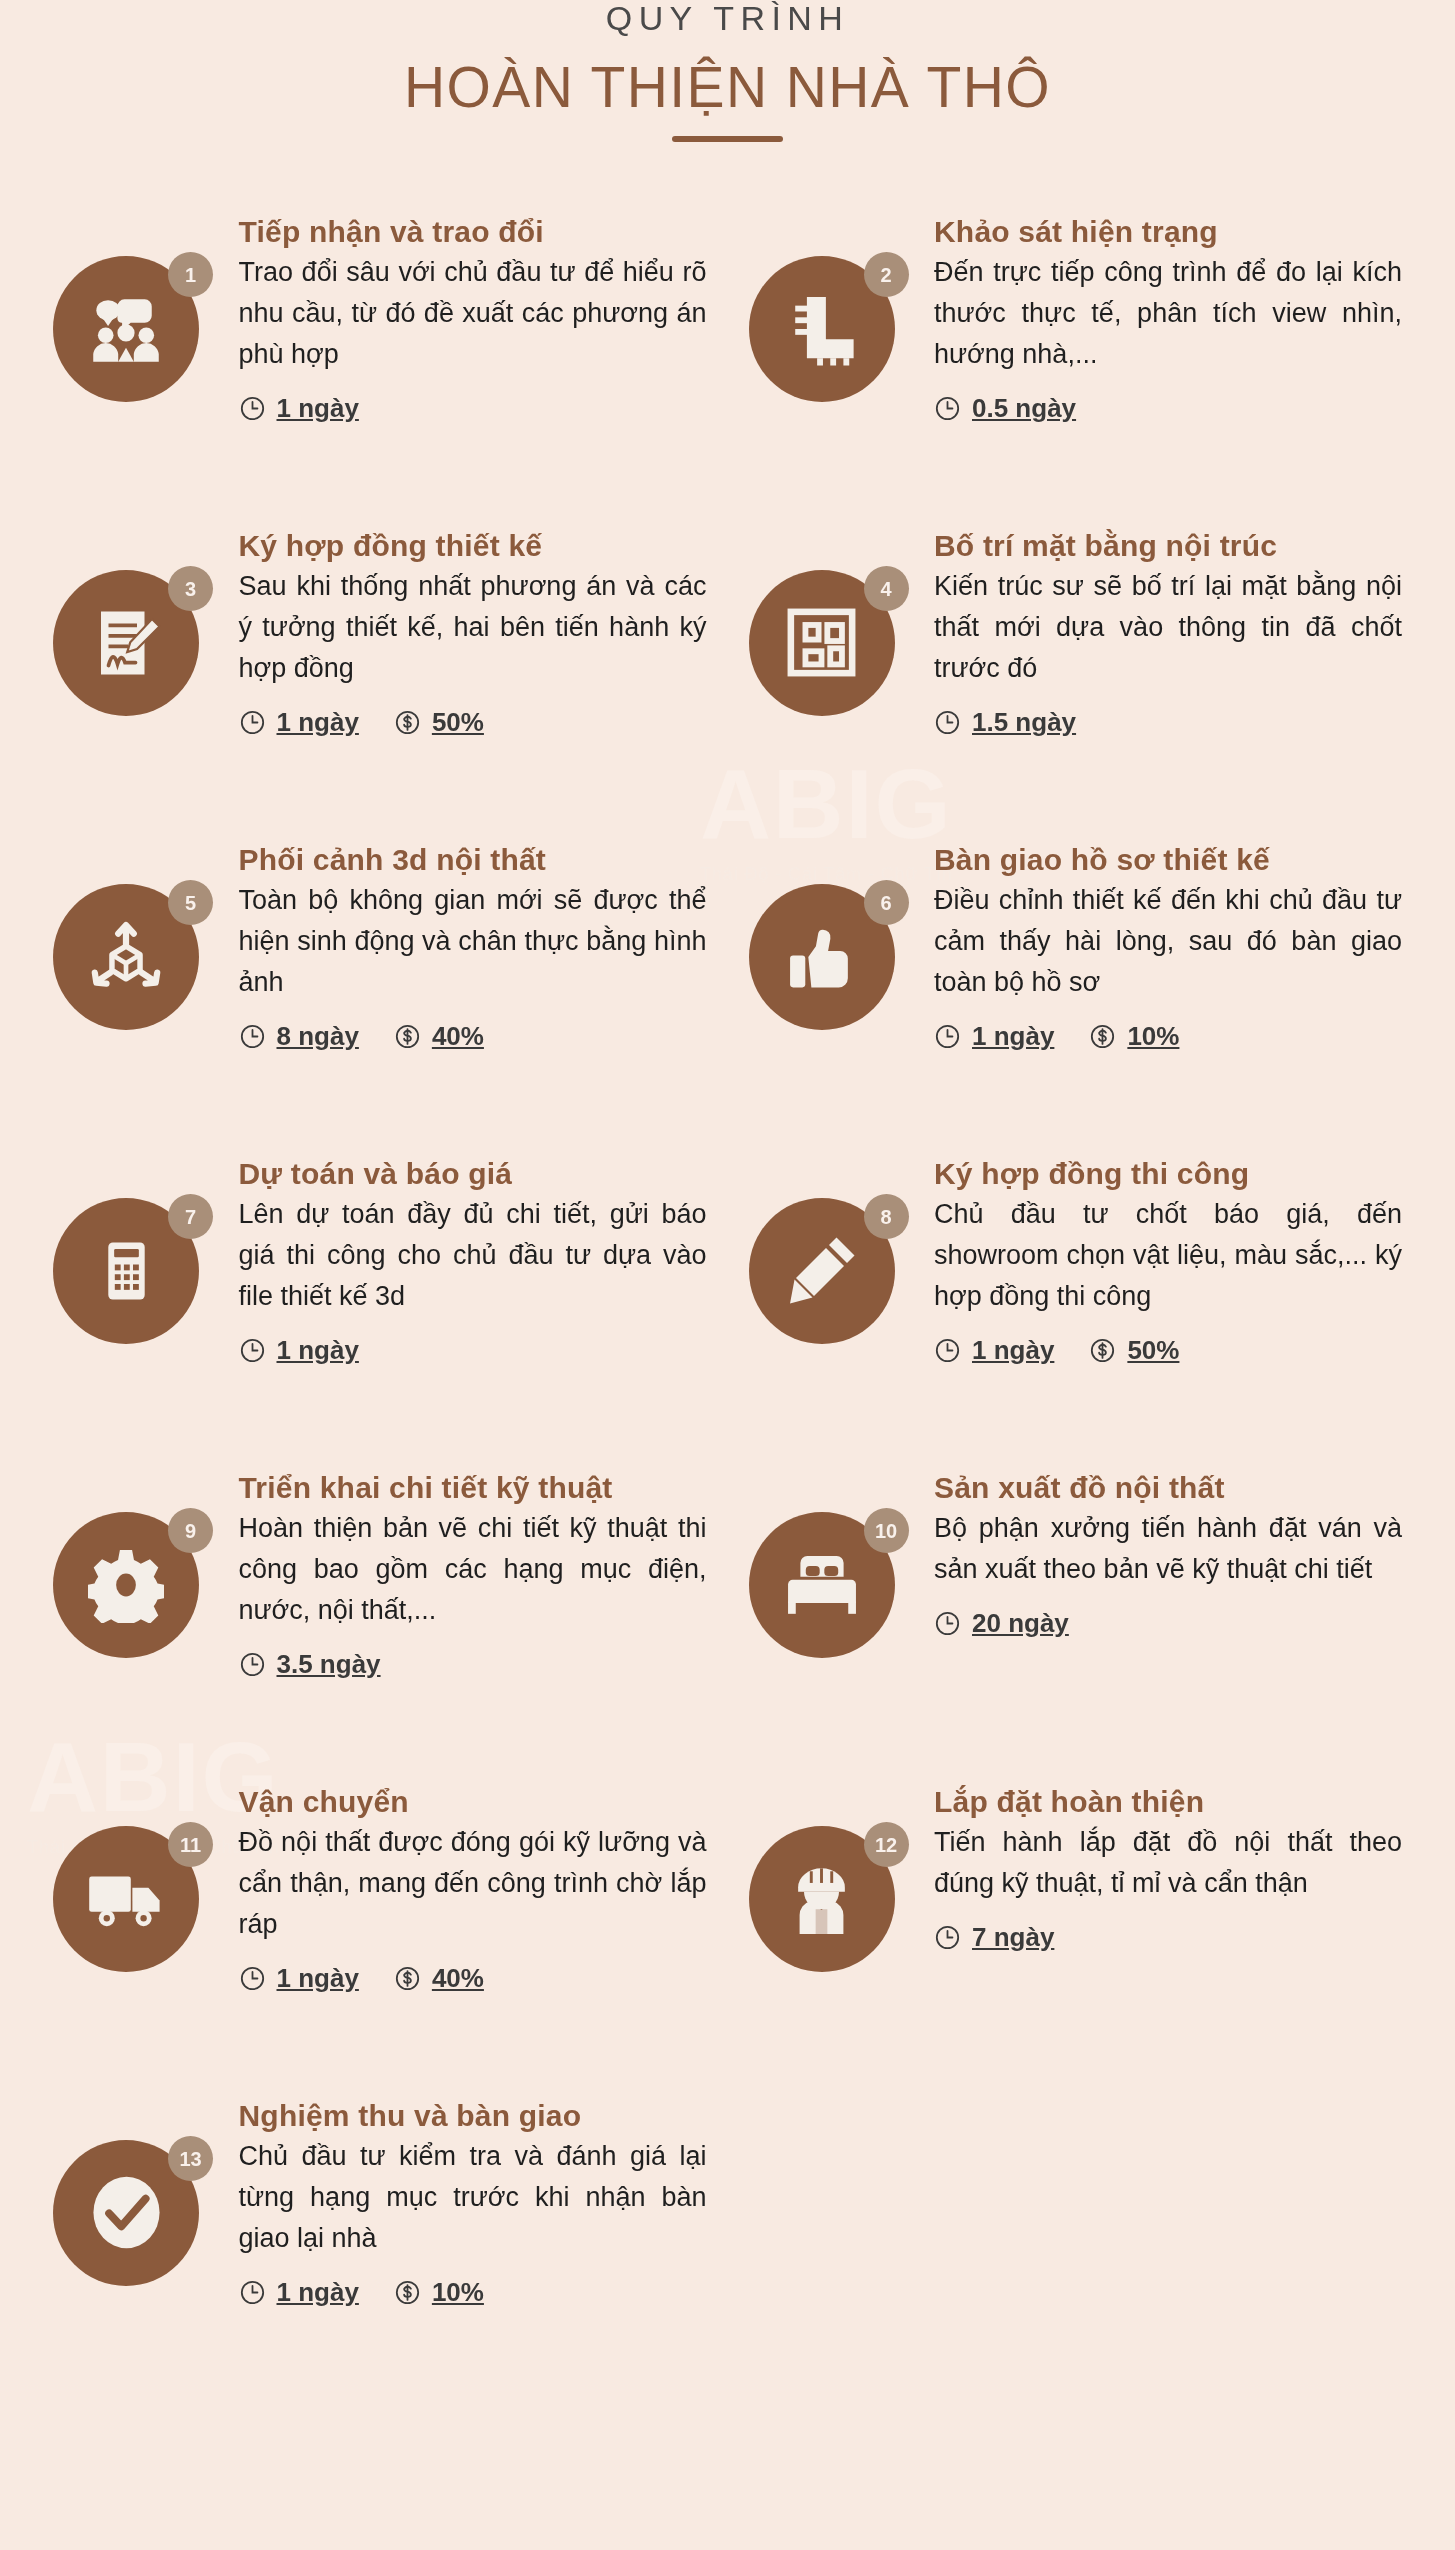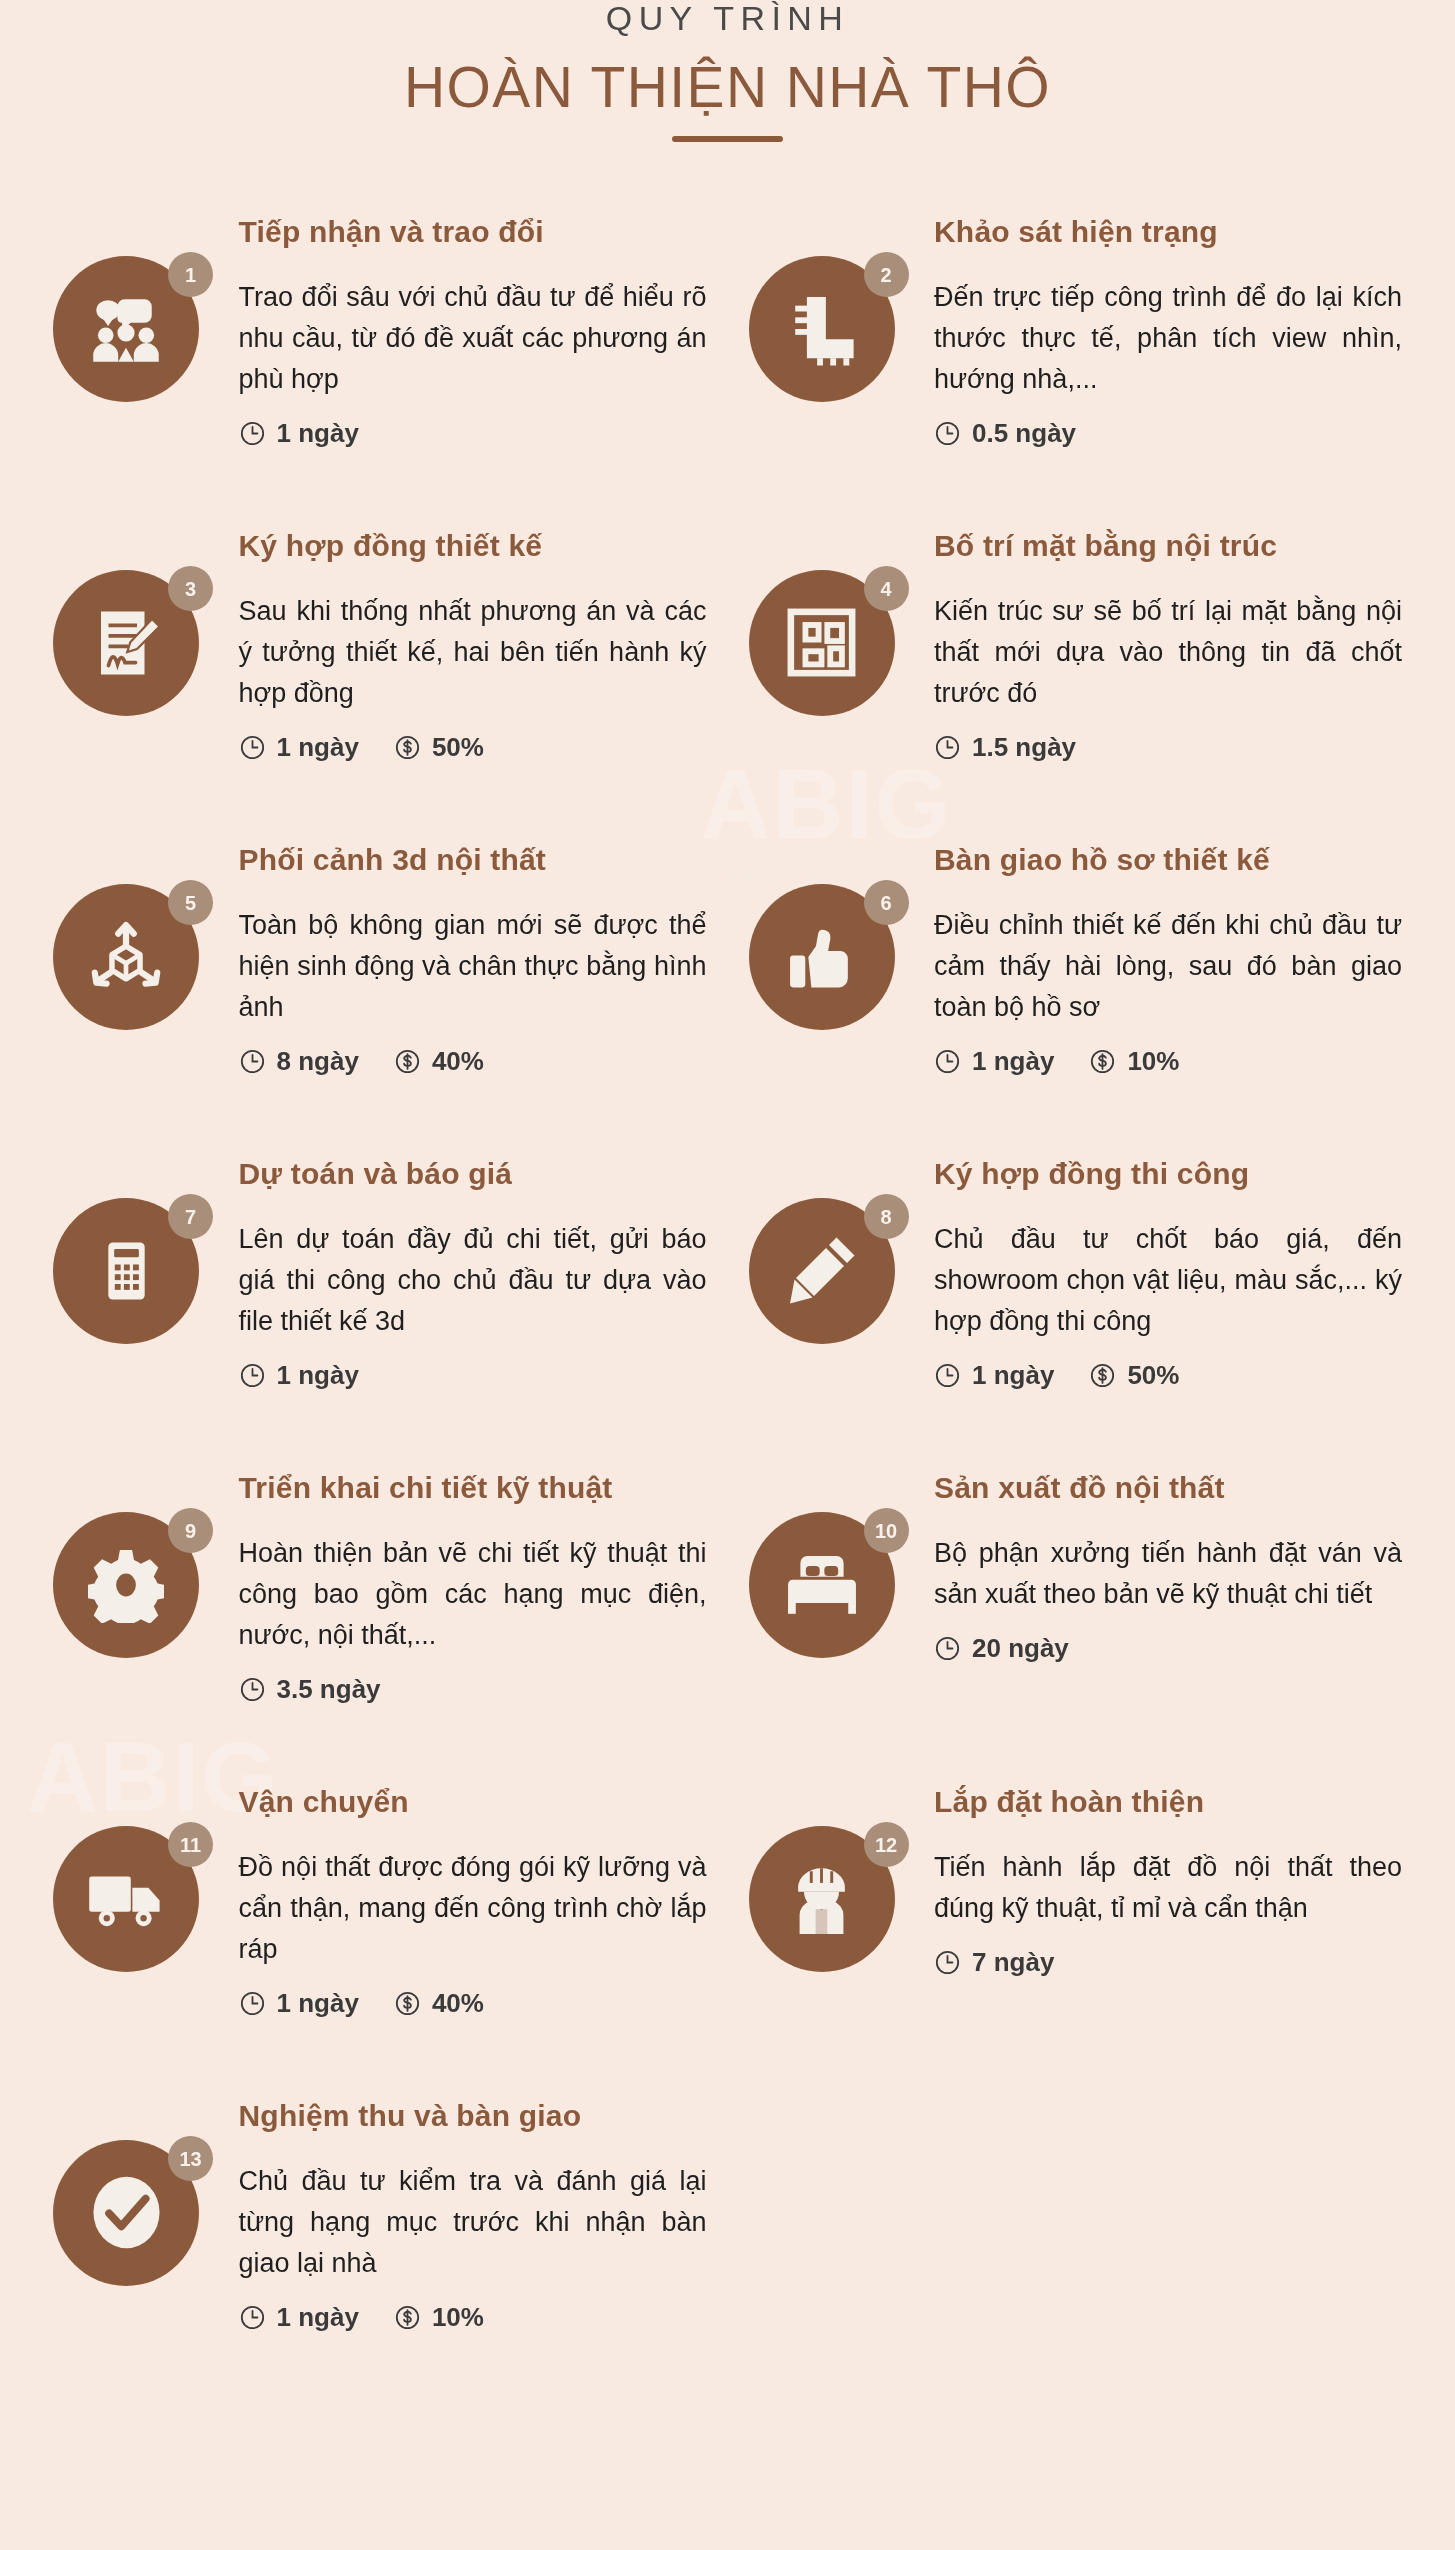--- a/index.html
+++ b/index.html
@@ -132,36 +132,37 @@
   .step-body { flex: 1 1 auto; padding-top: 3.6px; min-width: 0; }
 
   .step-title {
     font-size: 30px;
     font-weight: 700;
     color: #8b5a3c;
     line-height: 1.25;
     letter-spacing: 0.2px;
   }
   .step-desc {
-    margin-top: 27px;
+    margin-top: 2px;
     font-size: 27px;
     line-height: 1.52;
     color: #1f1f1f;
     text-align: justify;
     font-weight: 400;
     max-width: 491px;
   }
   .step-meta {
     margin-top: 18px;
     display: flex;
     align-items: center;
     gap: 35px;
     font-size: 26px;
     font-weight: 700;
     color: #3a3a3a;
+    text-decoration: underline;
   }
   .meta-item { display: flex; align-items: center; gap: 11px; }
   .meta-item svg { display: block; flex: 0 0 auto; }
 </style>
 </head>
 <body>
 
 <div class="header">
   <div class="kicker">QUY TRÌNH</div>
   <div class="main-title">HOÀN THIỆN NHÀ THÔ</div>

